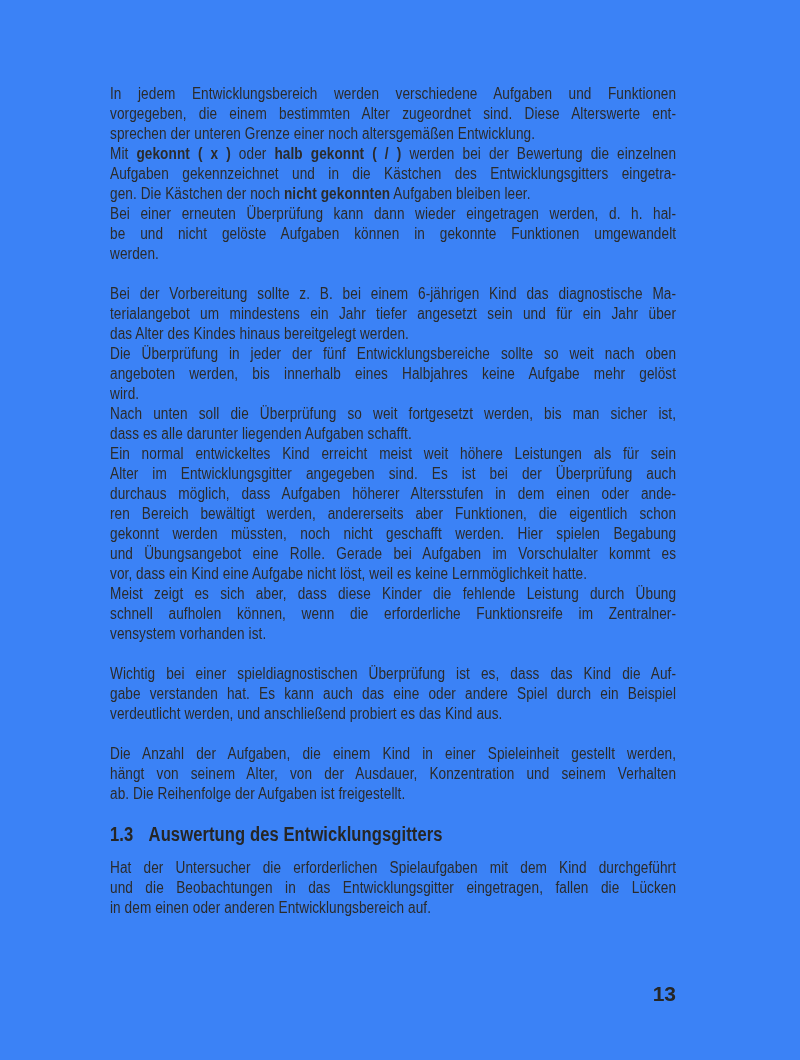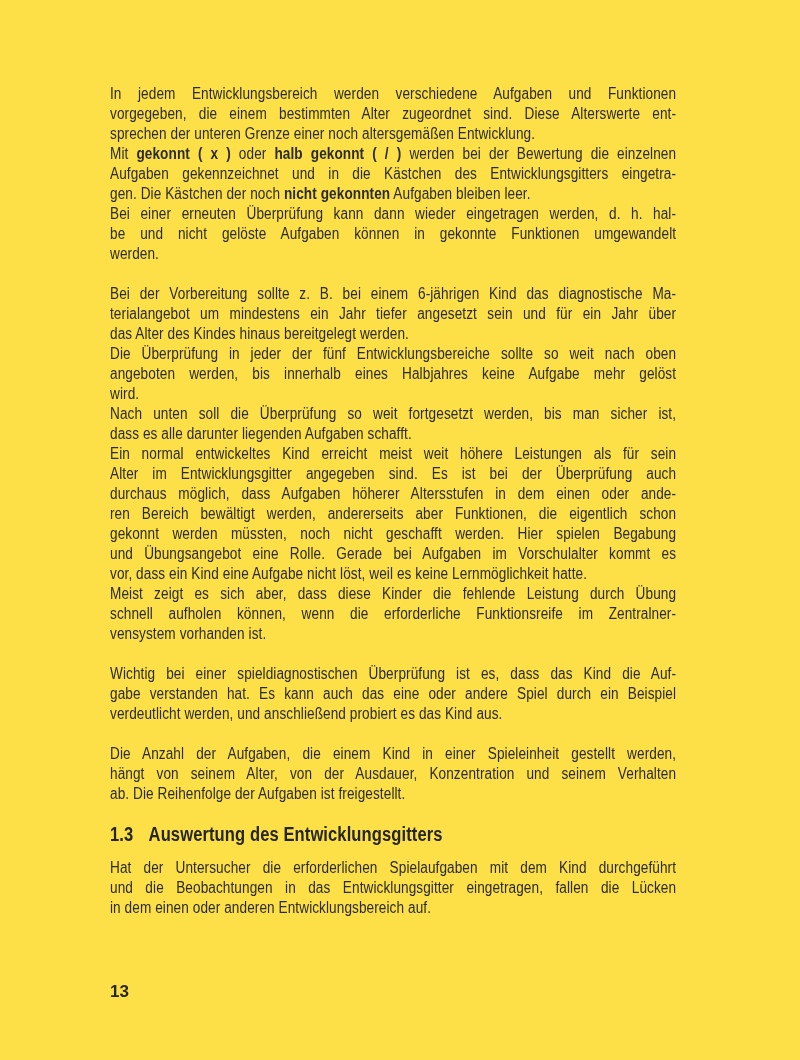--- a/index.html
+++ b/index.html
@@ -10,21 +10,21 @@
   body {
     width: 800px;
     height: 1060px;
     font-family: "Liberation Sans", sans-serif;
     color: #2b2b2b;
   }
   .page {
     position: relative;
     width: 800px;
     height: 1060px;
-    background: #fde047;
+    background: #3b82f6;
     overflow: hidden;
   }
   
   .text-col {
     position: absolute;
     left: 110px;
     top: 84px;
     width: 666px;
     transform: scaleX(0.85);
     transform-origin: 0 0;
@@ -51,21 +51,22 @@
     line-height: 24px;
     font-weight: bold;
     color: #262626;
   }
   .heading .num { display: inline-block; margin-right: 18px; }
   .page-number {
     position: absolute;
     left: 110px;
     top: 982px;
     width: 566px;
-    font-size: 17px;
+    text-align: right;
+    font-size: 21px;
     font-weight: bold;
     color: #262626;
   }
 </style>
 </head>
 <body>
 
 <div class="page">
   <div class="text-col" id="text-col">
       <div class="para">

